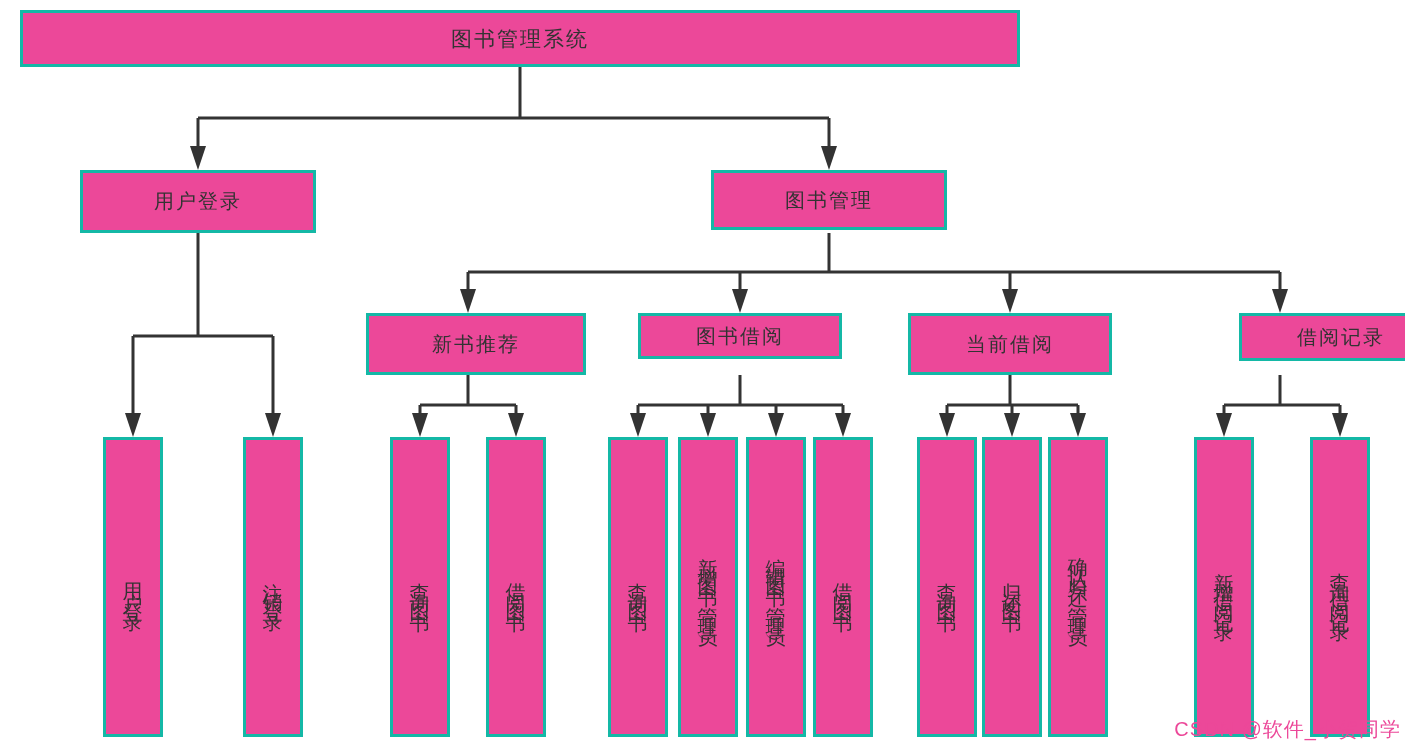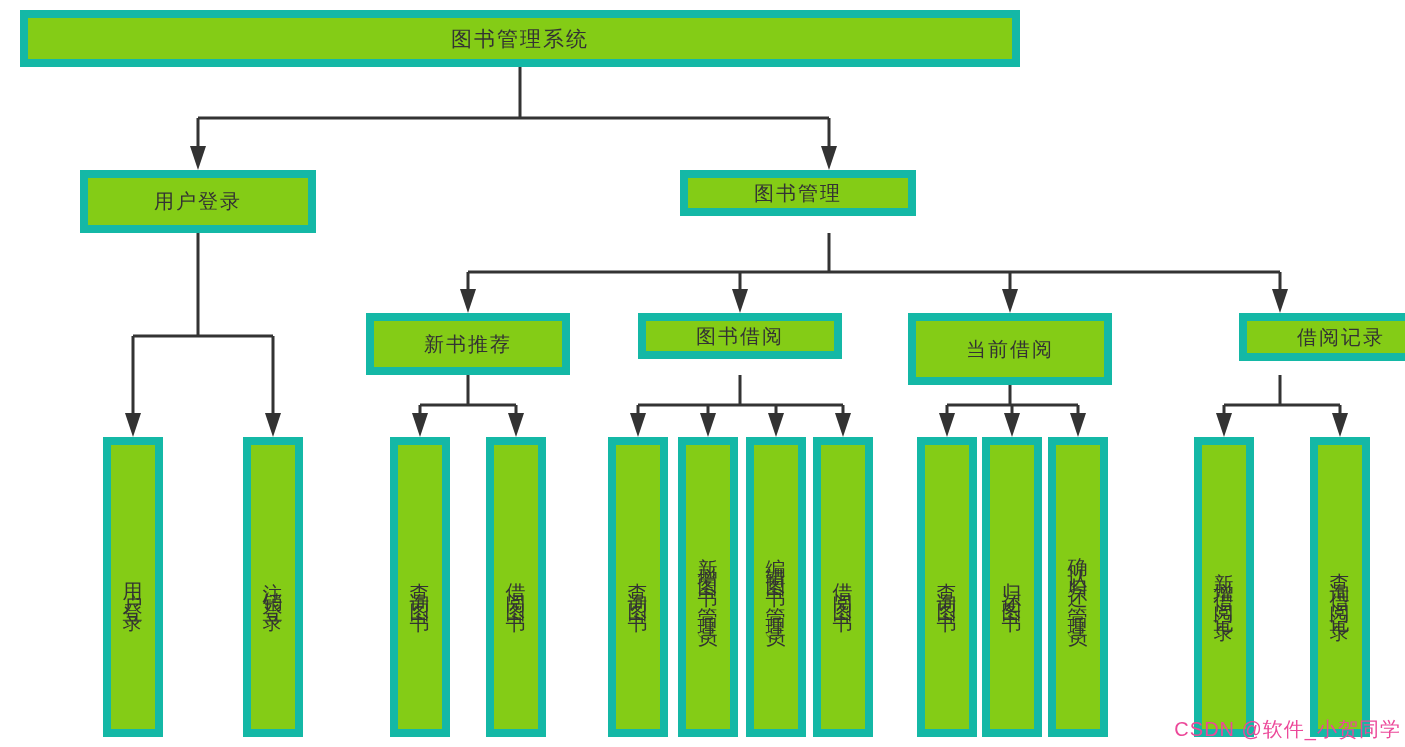--- a/index.html
+++ b/index.html
@@ -19,22 +19,22 @@
     position: absolute;
     left: 0;
     top: 0;
     width: 1405px;
     height: 747px;
     z-index: 1;
   }
   .node {
     position: absolute;
     box-sizing: border-box;
-    border: 8px solid #14b8a6;
-    background: #84cc16;
+    border: 3px solid #14b8a6;
+    background: #ec4899;
     color: #333333;
     display: flex;
     align-items: center;
     justify-content: center;
     z-index: 2;
   }
   .hbox {
     font-size: 20px;
     letter-spacing: 2px;
     white-space: nowrap;
@@ -109,25 +109,25 @@
     <polygon class="arrow" points="1070,413 1086,413 1078,437"></polygon>
 
     <path class="line" d="M1280,375 V405 M1224,405 H1340 M1224,405 V415 M1340,405 V415"></path>
     <polygon class="arrow" points="1216,413 1232,413 1224,437"></polygon>
     <polygon class="arrow" points="1332,413 1348,413 1340,437"></polygon>
   </svg>
 
   <div class="node hbox root-box" style="left:20px;top:10px;width:1000px;height:57px">图书管理系统</div>
 
   <div class="node hbox" style="left:80px;top:170px;width:236px;height:63px">用户登录</div>
-  <div class="node hbox" style="left:680px;top:170px;width:236px;height:46px">图书管理</div>
+  <div class="node hbox" style="left:711px;top:170px;width:236px;height:60px">图书管理</div>
 
-  <div class="node hbox" style="left:366px;top:313px;width:204px;height:62px">新书推荐</div>
+  <div class="node hbox" style="left:366px;top:313px;width:220px;height:62px">新书推荐</div>
   <div class="node hbox" style="left:638px;top:313px;width:204px;height:46px">图书借阅</div>
-  <div class="node hbox" style="left:908px;top:313px;width:204px;height:72px">当前借阅</div>
+  <div class="node hbox" style="left:908px;top:313px;width:204px;height:62px">当前借阅</div>
   <div class="node hbox" style="left:1239px;top:313px;width:204px;height:48px">借阅记录</div>
 
   <div class="node vbox" style="left:103px">用户登录</div>
   <div class="node vbox" style="left:243px">注销登录</div>
 
   <div class="node vbox" style="left:390px">查询图书</div>
   <div class="node vbox" style="left:486px">借阅图书</div>
 
   <div class="node vbox" style="left:608px">查询图书</div>
   <div class="node vbox" style="left:678px">新增图书（管理员）</div>

